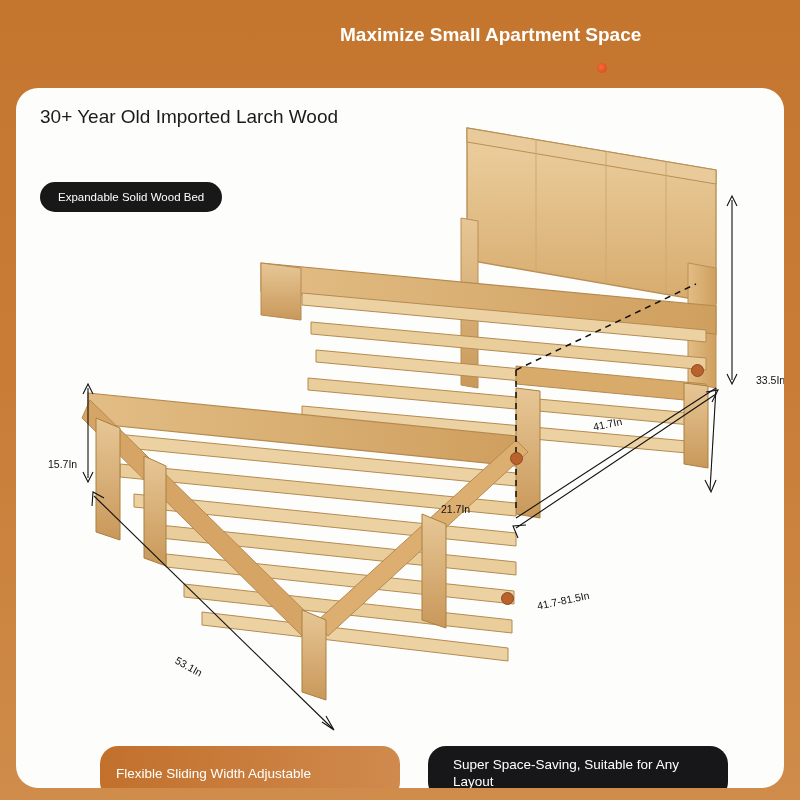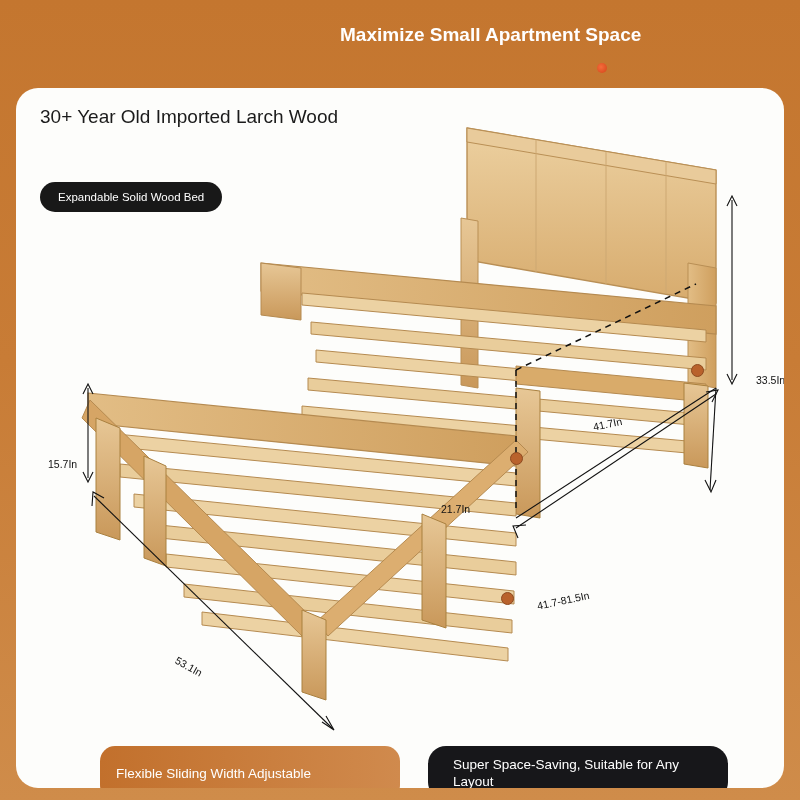--- a/index.html
+++ b/index.html
@@ -84,21 +84,21 @@
     border-radius: 18px;
     color: #ffffff;
     font-size: 13.5px;
     line-height: 17px;
     padding: 10px 16px;
     box-sizing: border-box;
     display: flex;
     align-items: center;
   }
   .feat.dark { background: #17171a; }
-  .feat.orange { background: linear-gradient(90deg, #c2702c 0%, #d08a4d 100%); border-radius: 15px; }
+  .feat.orange { background: linear-gradient(90deg, #c2702c 0%, #d08a4d 100%); }
   .feat-1 { left: 84px;  top: 658px; width: 300px; height: 54px; }
   .feat-2 { left: 412px; top: 658px; width: 300px; height: 54px; padding-left: 25px; }
 
   
   .illus {
     position: absolute;
     left: 0;
     top: 0;
     width: 768px;
     height: 700px;

